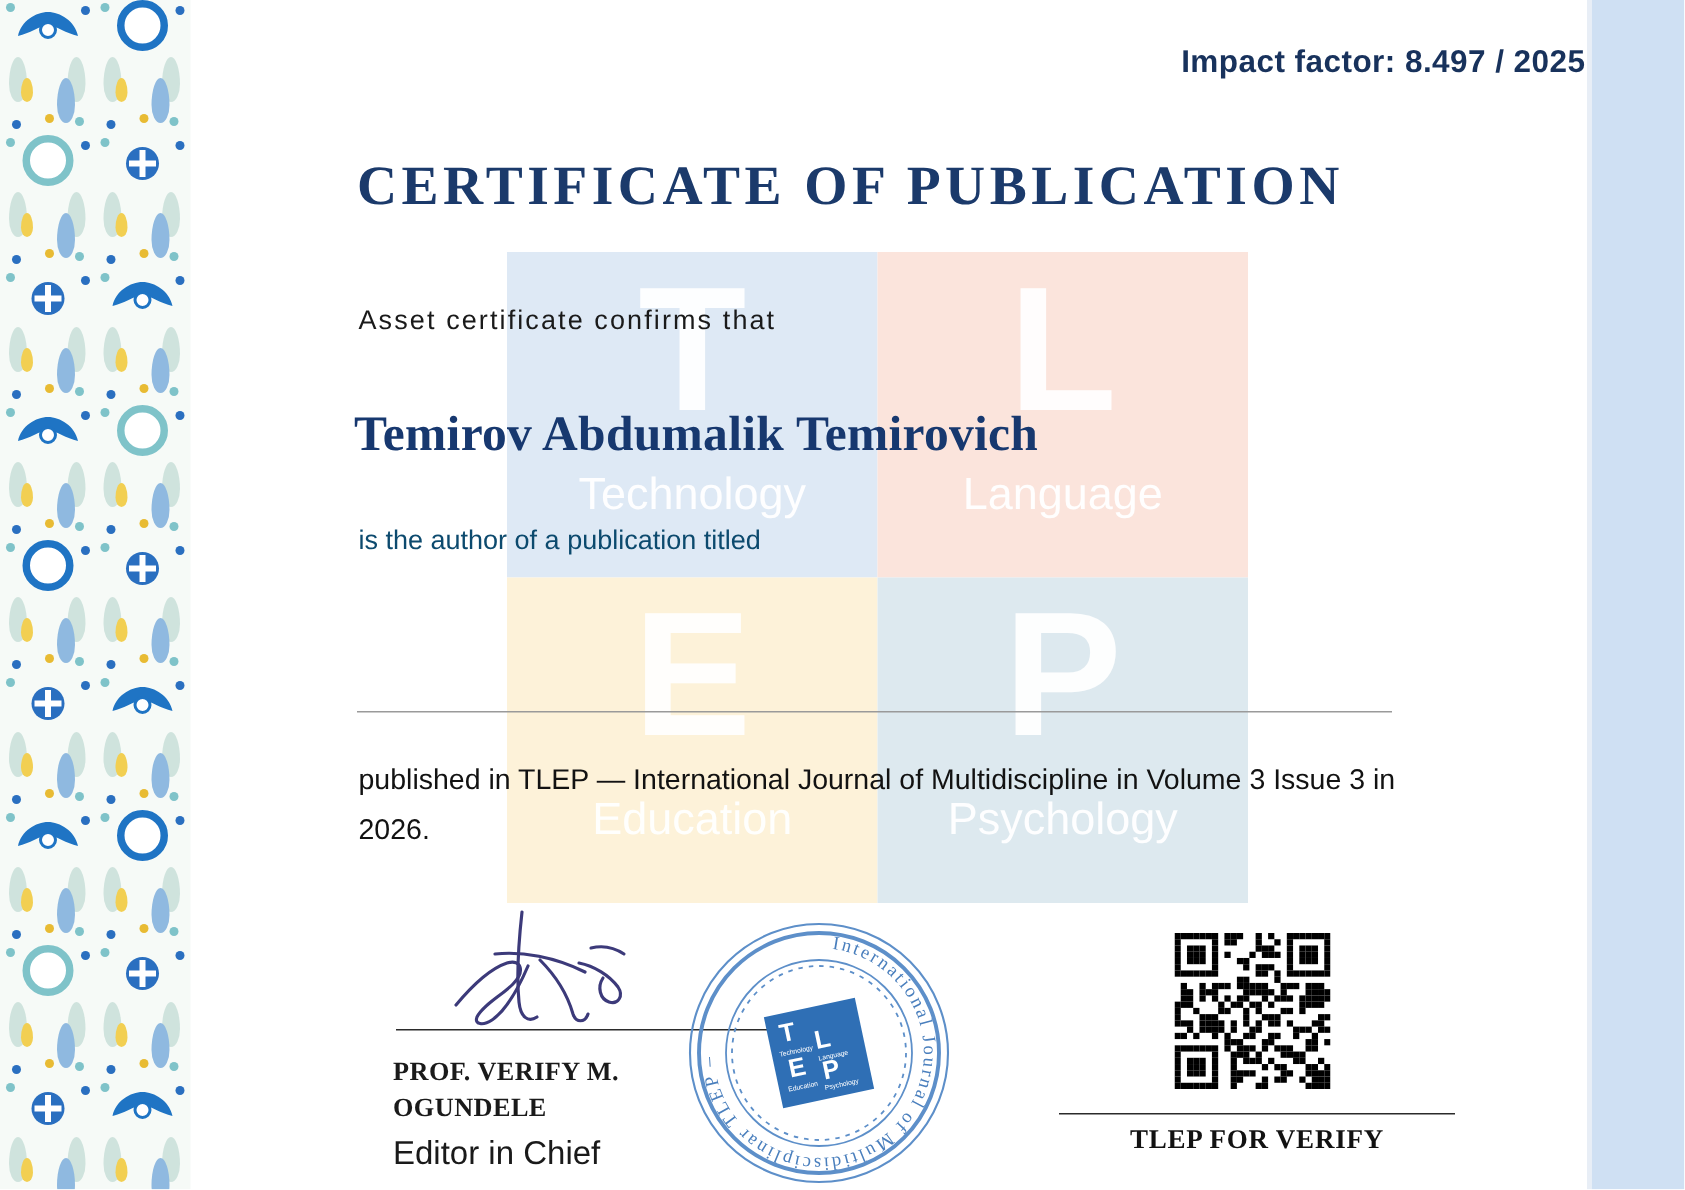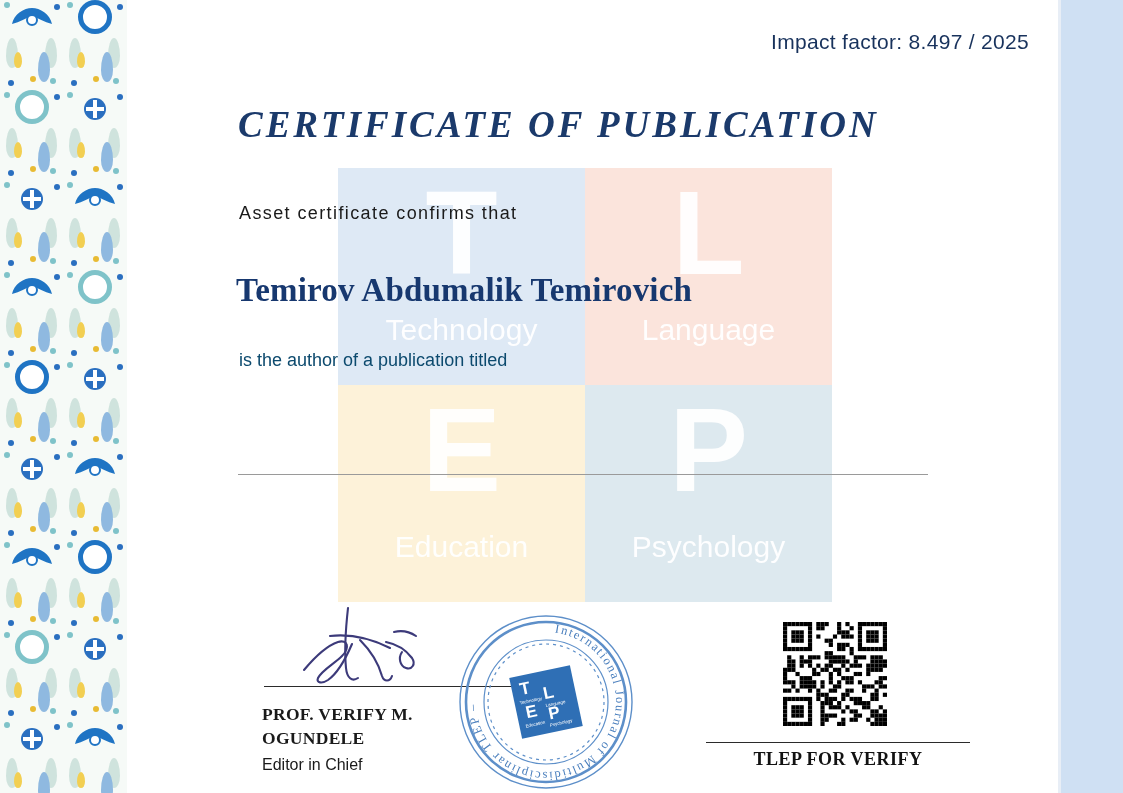--- a/index.html
+++ b/index.html
@@ -127,36 +127,35 @@
     font-family: "Liberation Sans", sans-serif;
   }
   .wm-tl { background: #dee9f5; }
   .wm-tr { background: #fbe4dc; }
   .wm-bl { background: #fdf2d9; }
   .wm-br { background: #dde9ef; }
 
   
   .impact {
     position: absolute;
-    right: 94px; top: 30px;
+    right: 66px; top: 30px;
     font-size: 21px;
     color: #18325c;
-    font-weight: 400;
+    font-weight: 700;
     letter-spacing: 0.3px;
   }
 
   .cert-title {
     position: absolute;
     left: 238px; top: 103px;
     font-family: "Liberation Serif", serif;
     font-size: 37px;
     font-weight: 700;
     letter-spacing: 3px;
     color: #1b3a6b;
-    font-style: italic;
   }
 
   .confirms {
     position: absolute;
     left: 239px; top: 203px;
     font-size: 18px;
     color: #1a1a1a;
     letter-spacing: 1.4px;
   }
 
@@ -222,21 +221,21 @@
     font-family: "Liberation Serif", serif;
     font-size: 17.5px;
     font-weight: 700;
     color: #1a1a1a;
     line-height: 1.35;
     letter-spacing: 0.3px;
   }
   .signer-role {
     position: absolute;
     left: 262px; top: 756px;
-    font-size: 16px;
+    font-size: 22px;
     color: #1a1a1a;
   }
 
   
   .seal {
     position: absolute;
     left: 456px; top: 612px;
     width: 180px; height: 180px;
   }
   .seal-text {
@@ -555,20 +554,21 @@
   </div>
 
   <div class="impact">Impact factor: 8.497 / 2025</div>
 
   <div class="cert-title">CERTIFICATE OF PUBLICATION</div>
 
   <div class="confirms">Asset certificate confirms that</div>
   <div class="recipient">Temirov Abdumalik Temirovich</div>
   <div class="author-of">is the author of a publication titled</div>
   <div class="divider"></div>
+  <div class="published">published in TLEP — International Journal of Multidiscipline in Volume 3 Issue 3 in 2026.</div>
 
   <div class="signature">
     <svg width="170" height="100" viewBox="0 0 170 100" xmlns="http://www.w3.org/2000/svg">
       <g fill="none" stroke="#3c3a7a" stroke-width="2.1" stroke-linecap="round">
         <path d="M18 74 C28 62, 40 50, 52 46 C62 43, 64 52, 56 60 C48 68, 36 74, 32 82 C30 87, 36 88, 42 84 C52 77, 60 62, 66 48"></path>
         <path d="M62 12 C60 30, 58 52, 60 72 C61 82, 66 86, 72 82"></path>
         <path d="M44 40 C62 38, 84 42, 104 52"></path>
         <path d="M74 44 C84 54, 92 66, 96 80 C98 86, 104 86, 106 80"></path>
         <path d="M100 46 C110 48, 120 54, 126 62 C130 68, 126 74, 120 72 C114 70, 112 62, 116 56"></path>
         <path d="M108 36 C116 34, 124 36, 130 40"></path>

